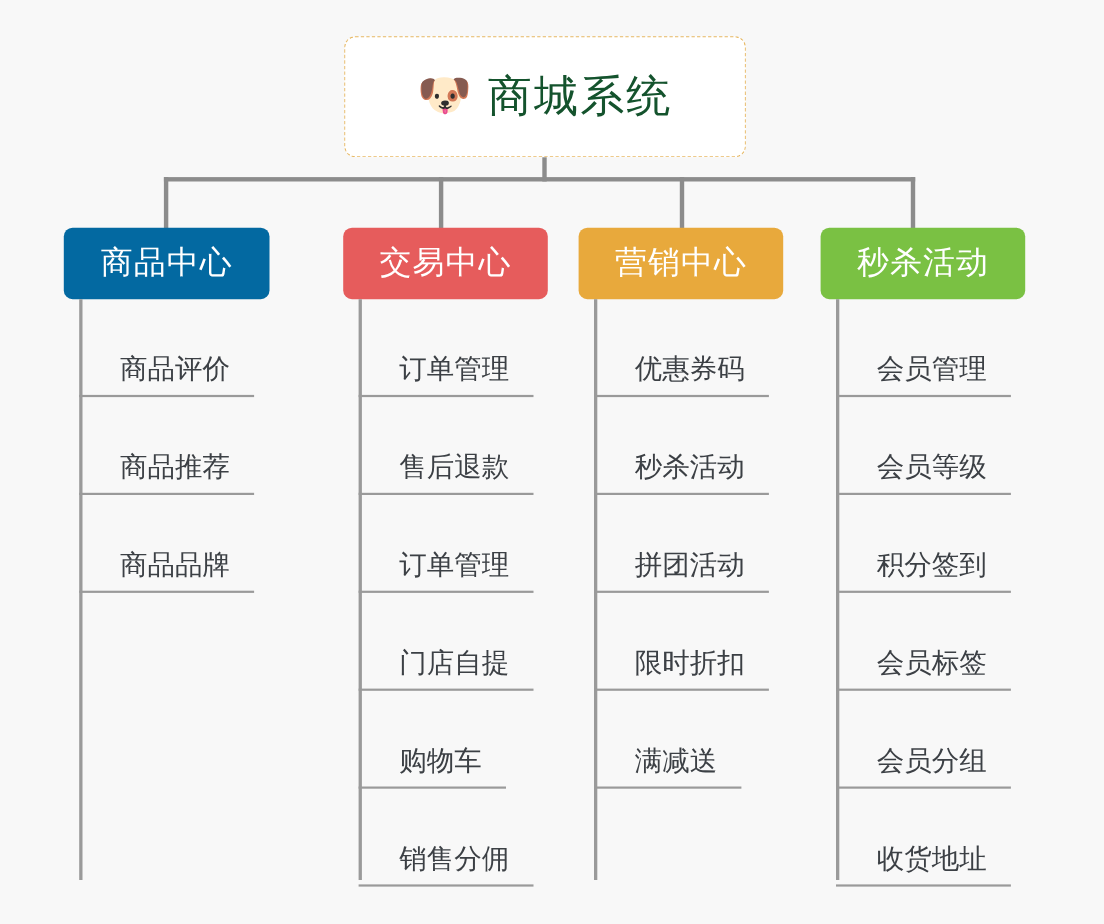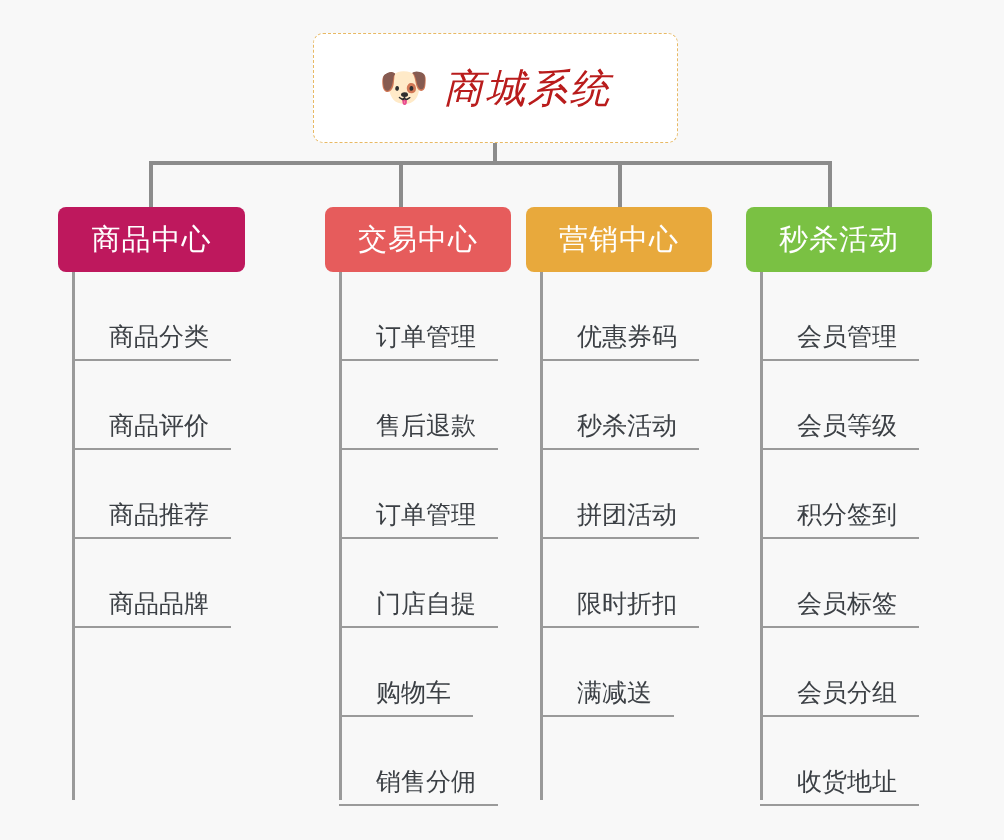--- a/index.html
+++ b/index.html
@@ -35,25 +35,24 @@
     gap: 14px;
   }
   .root-icon {
     font-size: 40px;
     line-height: 1;
     display: block;
     margin-top: -2px;
   }
   .root-title {
     font-size: 40px;
-    color: #b91c1c;
+    color: #14532d;
     letter-spacing: 2px;
     line-height: 1;
     white-space: nowrap;
-    font-style: italic;
   }
 
   
   .conn {
     position: absolute;
     background: #8c8c8c;
   }
   .stem-root {
     left: 493px;
     top: 143px;
@@ -75,21 +74,21 @@
   .drop-2 { left: 399px; }
   .drop-3 { left: 618px; }
   .drop-4 { left: 828px; }
 
   
   .branch {
     position: absolute;
     top: 207px;
   }
   .branch-1 { left: 58px;  }
-  .branch-2 { left: 325px; border-radius: 20px; }
+  .branch-2 { left: 312px; border-radius: 20px; }
   .branch-3 { left: 526px; border-radius: 21px; }
   .branch-4 { left: 746px; }
 
   .branch-header {
     width: 187px;
     height: 65px;
     border-radius: 8px;
     display: flex;
     align-items: center;
     justify-content: center;
@@ -146,28 +145,25 @@
   </div>
 
   <div class="conn stem-root"></div>
   <div class="conn bus"></div>
   <div class="conn drop drop-1"></div>
   <div class="conn drop drop-2"></div>
   <div class="conn drop drop-3"></div>
   <div class="conn drop drop-4"></div>
 
   <div class="branch branch-1">
-    <div class="branch-header" style="background:#be185d">
+    <div class="branch-header" style="background:#0369a1">
       <span>商品中心</span>
     </div>
     <div class="spine"></div>
     <div class="leaf-list">
-      <div class="leaf">
-          <span class="leaf-label">商品分类</span>
-        </div>
       <div class="leaf">
           <span class="leaf-label">商品评价</span>
         </div>
       <div class="leaf">
           <span class="leaf-label">商品推荐</span>
         </div>
       <div class="leaf">
           <span class="leaf-label">商品品牌</span>
         </div>
     </div>

